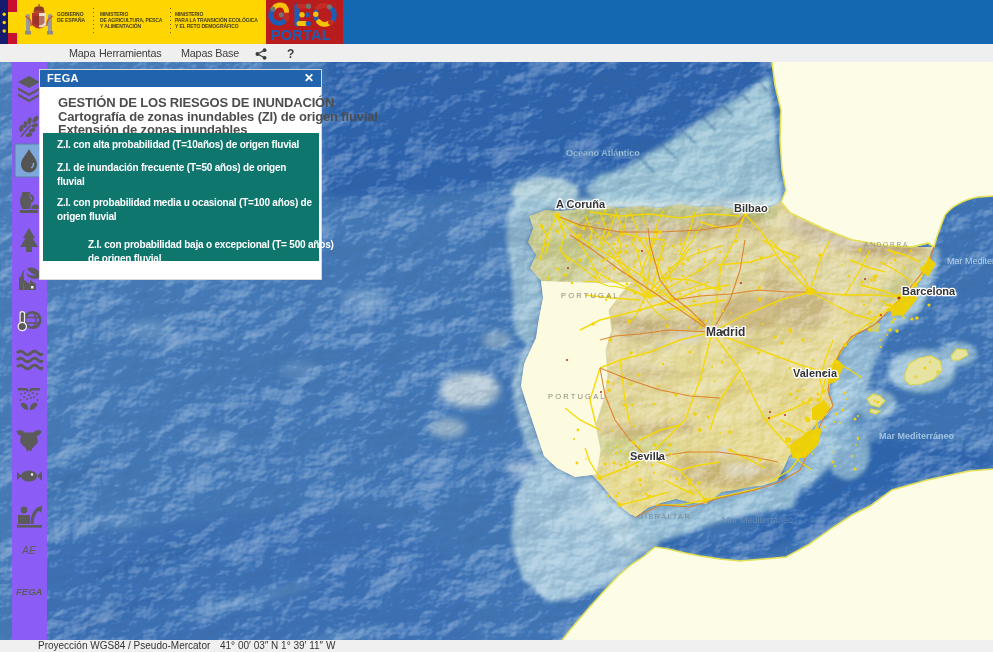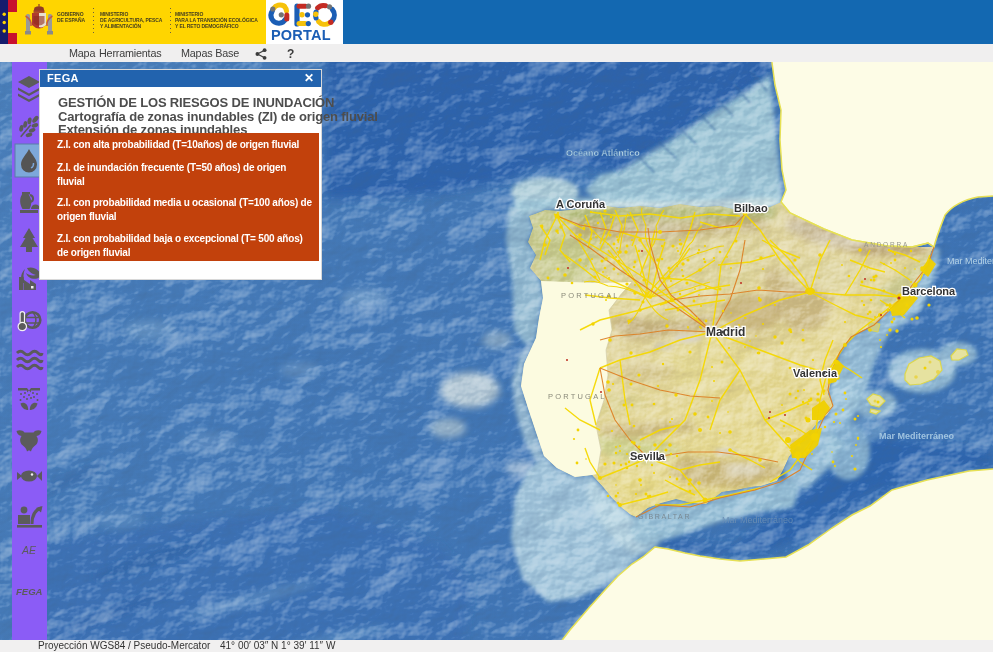--- a/index.html
+++ b/index.html
@@ -2,32 +2,32 @@
 <html><head><meta charset="utf-8">
 <style>
   html,body{margin:0;padding:0;}
   body{width:993px;height:652px;overflow:hidden;position:relative;font-family:"Liberation Sans",sans-serif;background:#fff;}
   #hdr{position:absolute;left:0;top:0;width:993px;height:44px;background:#ffd500;}
   #hdr .eu{position:absolute;left:0;top:0;width:8px;height:44px;background:#151c6d;}
   #hdr .flagr1{position:absolute;left:8px;top:0;width:9px;height:12px;background:#c8102e;}
   #hdr .flagy{position:absolute;left:8px;top:12px;width:9px;height:21px;background:#ffd500;}
   #hdr .flagr2{position:absolute;left:8px;top:33px;width:9px;height:11px;background:#c8102e;}
   #hdr .bluebar{position:absolute;left:343px;top:0;width:650px;height:44px;background:#1368b1;}
-  #hdr .logobox{position:absolute;left:266px;top:0;width:77px;height:44px;background:#ffffff;}
+  #hdr .logobox{position:absolute;left:266px;top:0;width:77px;height:44px;background:#b91c1c;}
   .mintxt{position:absolute;top:11px;font-size:5px;line-height:6px;color:#453f1e;font-weight:bold;letter-spacing:-0.1px;}
   #menubar{position:absolute;left:0;top:44px;width:993px;height:18px;background:#f0efef;}
   #menubar span{position:absolute;top:3px;font-size:10.8px;letter-spacing:-0.2px;color:#3c3c3c;}
   #sidebar{position:absolute;left:12px;top:62px;width:35px;height:578px;background:#8b5cf6;z-index:5;}
   #map{position:absolute;left:0px;top:62px;width:993px;height:578px;overflow:hidden;}
   #panel{position:absolute;left:40px;top:70px;width:281px;height:209px;background:#fff;z-index:6;box-shadow:0 0 0 1px #d8d8d8;}
   #panel .ph{position:absolute;left:0;top:0;width:281px;height:17px;background:#2263ae;}
   #panel .ph b{position:absolute;left:7px;top:2px;color:#fff;font-size:11px;letter-spacing:.3px;}
   #panel .ph .x{position:absolute;right:7px;top:1px;color:#fff;font-size:12px;font-weight:bold;}
   #panel .bt{position:absolute;left:18px;color:#4d4d4d;font-weight:bold;font-size:13px;letter-spacing:-0.15px;white-space:nowrap;}
-  #bluebox{position:absolute;left:3px;top:63px;width:276px;height:128px;background:#c2410c;}
+  #bluebox{position:absolute;left:3px;top:63px;width:276px;height:128px;background:#0f766e;}
   #bluebox div{position:absolute;left:14px;color:#fff;font-weight:bold;font-size:10px;letter-spacing:-0.2px;line-height:14px;white-space:nowrap;}
   #status{position:absolute;left:0;top:640px;width:993px;height:12px;background:#f1f0f0;font-size:10px;color:#333;z-index:7;}
 </style></head>
 <body>
 <div id="map"><svg id="mapsvg" width="993" height="590" viewBox="0 62 993 590">
 <defs>
 <filter id="shadeS" x="0" y="0" width="100%" height="100%">
   <feTurbulence type="fractalNoise" baseFrequency="0.014 0.019" numOctaves="5" seed="7" result="n"></feTurbulence>
   <feDiffuseLighting in="n" surfaceScale="7" diffuseConstant="1.1" lighting-color="#ffffff" result="l">
     <feDistantLight azimuth="228" elevation="42"></feDistantLight>
@@ -853,19 +853,19 @@
       <b>FEGA</b>
       <span class="x">✕</span>
     </div>
   <div class="bt" style="top:25px;">GESTIÓN DE LOS RIESGOS DE INUNDACIÓN</div>
   <div class="bt" style="top:39px;">Cartografía de zonas inundables (ZI) de origen fluvial</div>
   <div class="bt" style="top:52px;">Extensión de zonas inundables</div>
   <div id="bluebox">
     <div style="top:5px;">Z.I. con alta probabilidad (T=10años) de origen fluvial</div>
     <div style="top:28px;">Z.I. de inundación frecuente (T=50 años) de origen<br>fluvial</div>
     <div style="top:63px;">Z.I. con probabilidad media u ocasional (T=100 años) de<br>origen fluvial</div>
-    <div style="top:99px;">Z.I. con probabilidad baja o excepcional (T= 500 años)<br>de origen fluvial</div>
+    <div style="top:105px;margin-left:31px;">Z.I. con probabilidad baja o excepcional (T= 500 años)<br>de origen fluvial</div>
   </div>
 </div>
 <div id="status">
     <span style="position:absolute;left:38px;top:0;">Proyección WGS84 / Pseudo-Mercator</span>
     <span style="position:absolute;left:220px;top:0;">41° 00′ 03″ N 1° 39′ 11″ W</span>
   </div>
 
 </body></html>

